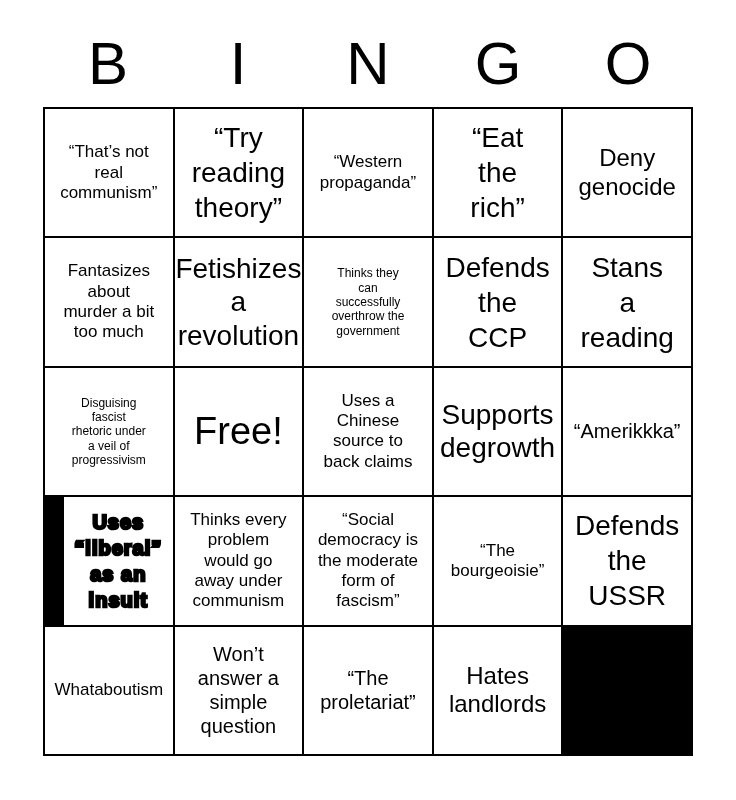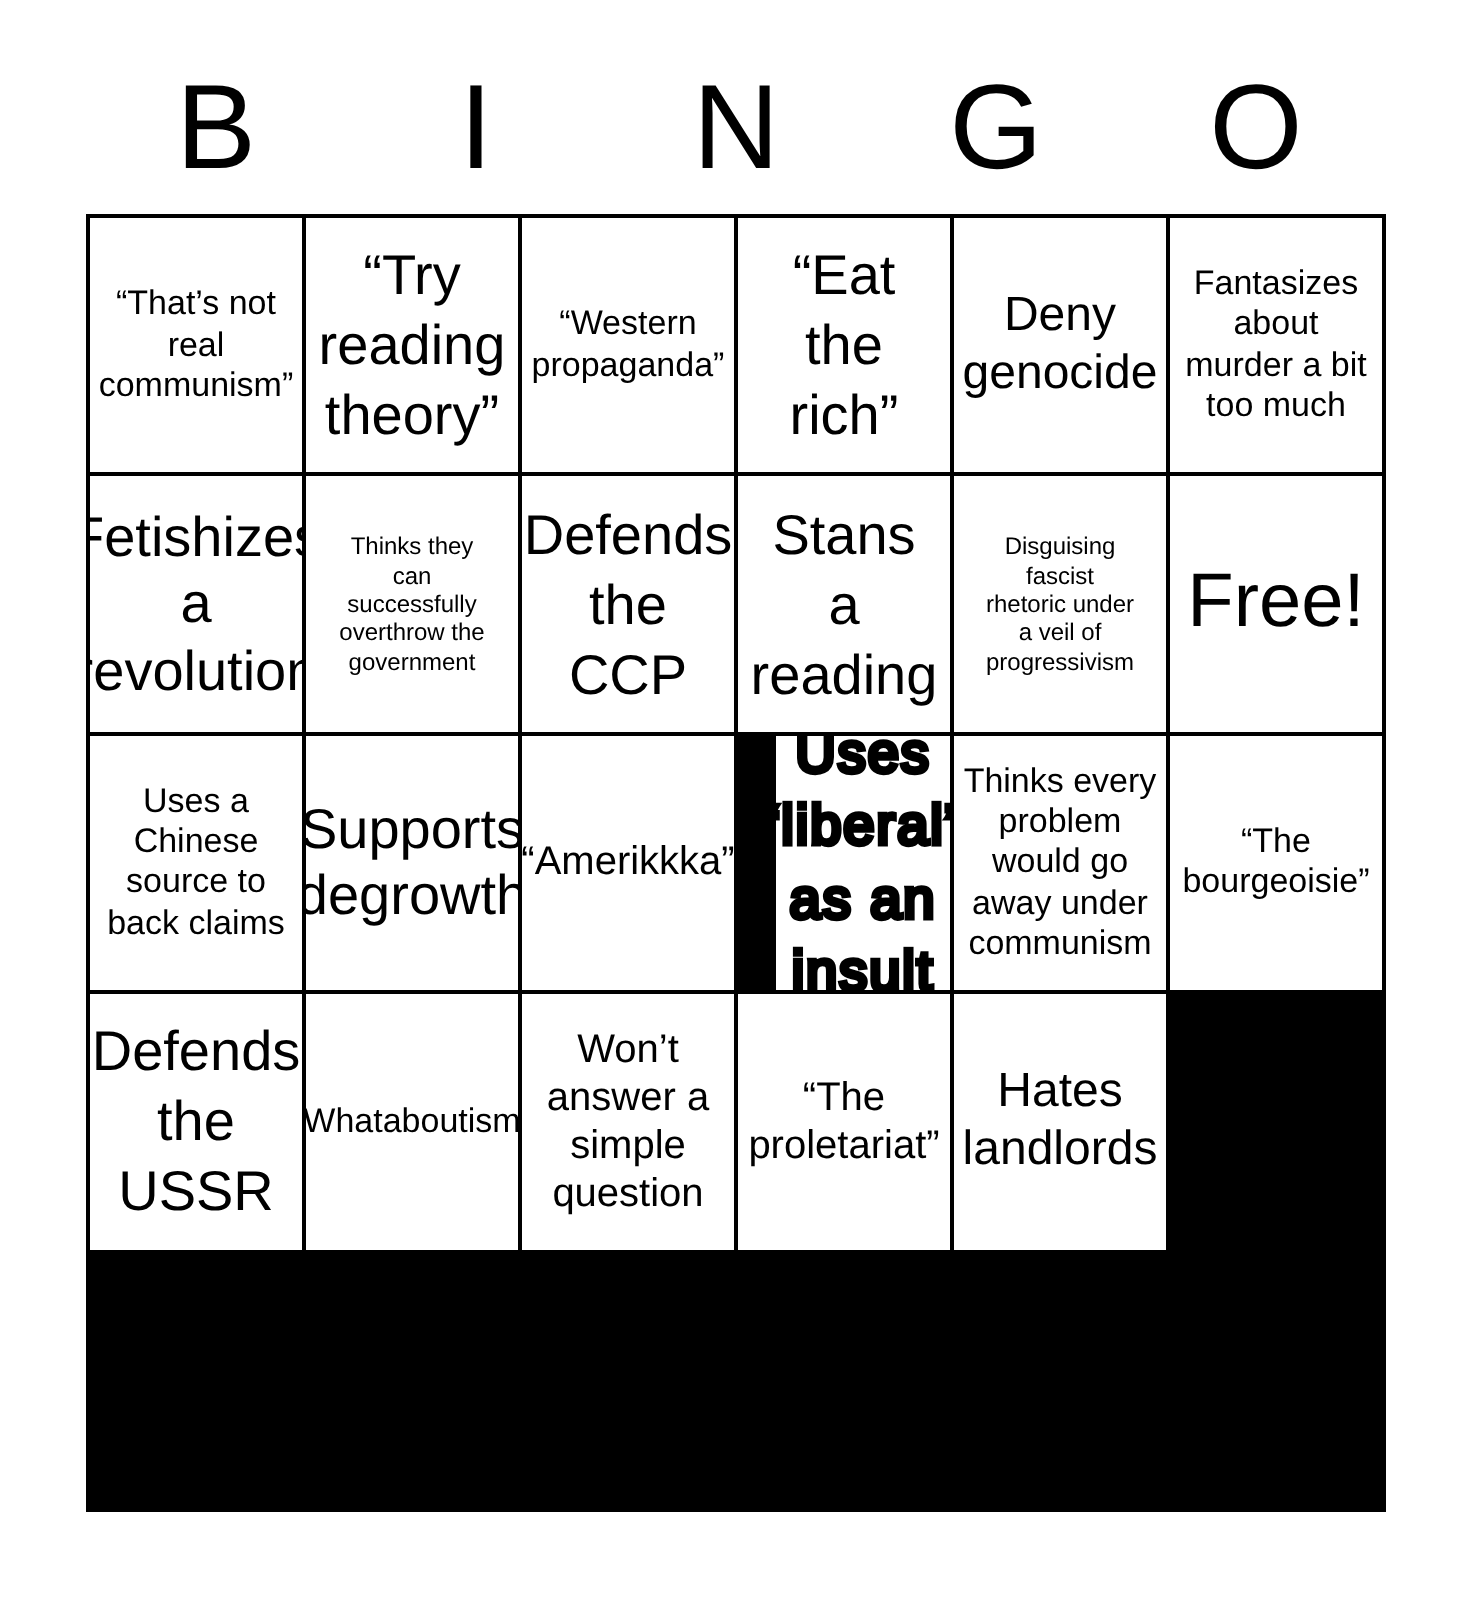--- a/index.html
+++ b/index.html
@@ -25,21 +25,21 @@
     font-weight:400;
   }
   .bingo-grid{
     position:absolute;
     left:43px; top:107px;
     width:650px; height:649px;
     box-sizing:border-box;
     background:#000;
     border:2px solid #000;
     display:grid;
-    grid-template-columns:repeat(6,1fr);
+    grid-template-columns:repeat(5,1fr);
     grid-template-rows:repeat(5,1fr);
     gap:2px;
   }
   .cell{
     background:#fff;
     display:flex;
     align-items:center;
     justify-content:center;
     text-align:center;
     white-space:pre-line;
@@ -51,22 +51,22 @@
   .fs16{font-size:12px}
   .fs17{font-size:17px}
   .fs18{font-size:17px}
   .fs20{font-size:20px}
   .fs21{font-size:21px}
   .fs22{font-size:28px}
   .fs24{font-size:24px}
   .fs28{font-size:28px;line-height:1.25}
   .fs38{font-size:38px}
   .heavy{
-    font-size:28px;
-    font-weight:400;
+    font-size:20px;
+    font-weight:700;
     -webkit-text-stroke:2.6px #000;
     letter-spacing:1px;
     line-height:1.3;
     margin-left:19px;
   }
 </style>
 </head>
 <body>
 
 <div class="bingo-header">
@@ -127,20 +127,25 @@
   <div class="cell fs20">“Amerikkka”</div>
   <div class="cell heavy">Uses
 “liberal”
 as an
 insult</div>
   <div class="cell fs17">Thinks every
 problem
 would go
 away under
 communism</div>
+  <div class="cell fs17">“Social
+democracy is
+the moderate
+form of
+fascism”</div>
   <div class="cell fs18">“The
 bourgeoisie”</div>
 
   <div class="cell fs28">Defends
 the
 USSR</div>
   <div class="cell fs17">Whataboutism</div>
   <div class="cell fs20">Won’t
 answer a
 simple

